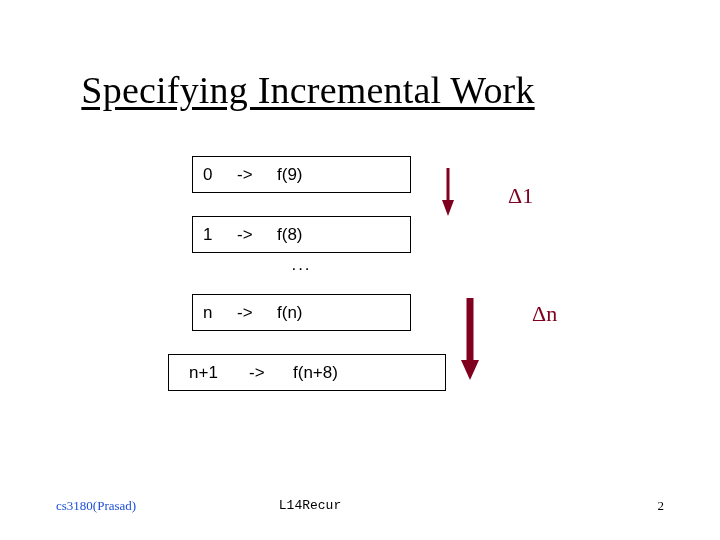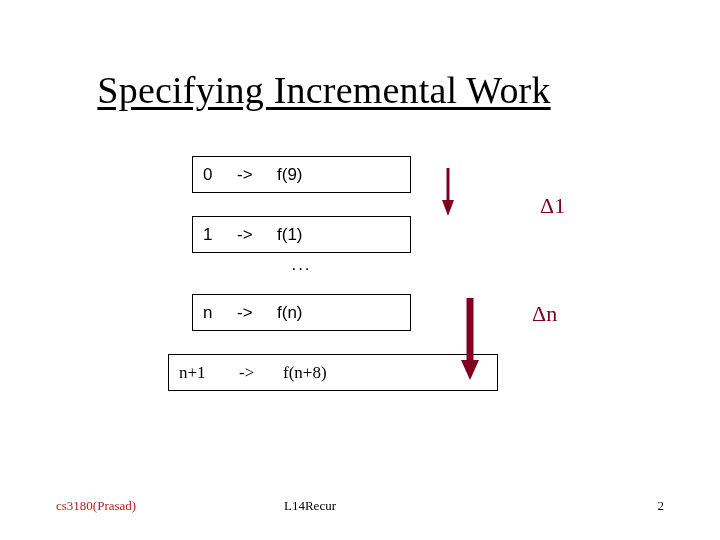--- a/index.html
+++ b/index.html
@@ -15,21 +15,21 @@
     position: relative;
   }
   .slide {
     position: absolute;
     left: 0; top: 0;
     width: 720px;
     height: 540px;
   }
   .title {
     position: absolute;
-    left: 16px;
+    left: 0;
     top: 68px;
     width: 616px;
     text-align: center;
     font-family: "Liberation Serif", serif;
     font-size: 38px;
     color: #000000;
     letter-spacing: 0.2px;
     white-space: nowrap;
   }
   .title span.ul {
@@ -53,21 +53,21 @@
   }
   .row-box .arrow {
     display: inline-block;
   }
   .row-box .rhs {
     display: inline-block;
   }
   #row0 { left: 192px; top: 156px; width: 219px; height: 37px; padding-left: 10px; }
   #row1 { left: 192px; top: 216px; width: 219px; height: 37px; padding-left: 10px; }
   #row2 { left: 192px; top: 294px; width: 219px; height: 37px; padding-left: 10px; }
-  #row3 { left: 168px; top: 354px; width: 330px; height: 37px; padding-left: 10px; font-family: Liberation Serif, serif; }
+  #row3 { left: 168px; top: 354px; width: 278px; height: 37px; padding-left: 20px; }
 
   #row0 .lhs, #row1 .lhs, #row2 .lhs { width: 34px; }
   #row0 .arrow, #row1 .arrow, #row2 .arrow { width: 40px; }
   #row3 .lhs { width: 60px; }
   #row3 .arrow { width: 44px; }
 
   .ellipsis {
     position: absolute;
     left: 192px;
     top: 255px;
@@ -78,21 +78,21 @@
     color: #000000;
     letter-spacing: 2px;
   }
   .delta-label {
     position: absolute;
     font-family: "Liberation Serif", serif;
     font-size: 22px;
     color: #800020;
     white-space: nowrap;
   }
-  #delta1 { left: 508px; top: 193px; margin-left: 32px; }
+  #delta1 { left: 508px; top: 183px; }
   #deltan { left: 532px; top: 301px; }
 
   .arrow-svg {
     position: absolute;
   }
   #arrow-short { left: 440px; top: 166px; }
   #arrow-long  { left: 460px; top: 296px; }
 
   .footer {
     position: absolute;
@@ -100,29 +100,29 @@
     left: 0;
     width: 720px;
     height: 60px;
   }
   .footer-left {
     position: absolute;
     left: 56px;
     top: 18px;
     font-family: "Liberation Serif", serif;
     font-size: 13px;
-    color: #b91c1c;
+    color: #1d4ed8;
   }
   .footer-center {
     position: absolute;
     left: 0;
     top: 18px;
     width: 620px;
     text-align: center;
-    font-family: Liberation Serif, serif;
+    font-family: Liberation Mono, monospace;
     font-size: 13px;
     color: #000000;
   }
   .footer-right {
     position: absolute;
     right: 56px;
     top: 18px;
     font-family: "Liberation Serif", serif;
     font-size: 13px;
     color: #000000;
@@ -137,21 +137,21 @@
 
   <div class="row-box" id="row0">
     <span class="lhs">0</span>
     <span class="arrow">-&gt;</span>
     <span class="rhs">f(9)</span>
   </div>
 
   <div class="row-box" id="row1">
     <span class="lhs">1</span>
     <span class="arrow">-&gt;</span>
-    <span class="rhs">f(1)</span>
+    <span class="rhs">f(8)</span>
   </div>
 
   <div class="ellipsis">...</div>
 
   <div class="row-box" id="row2">
     <span class="lhs">n</span>
     <span class="arrow">-&gt;</span>
     <span class="rhs">f(n)</span>
   </div>
 

